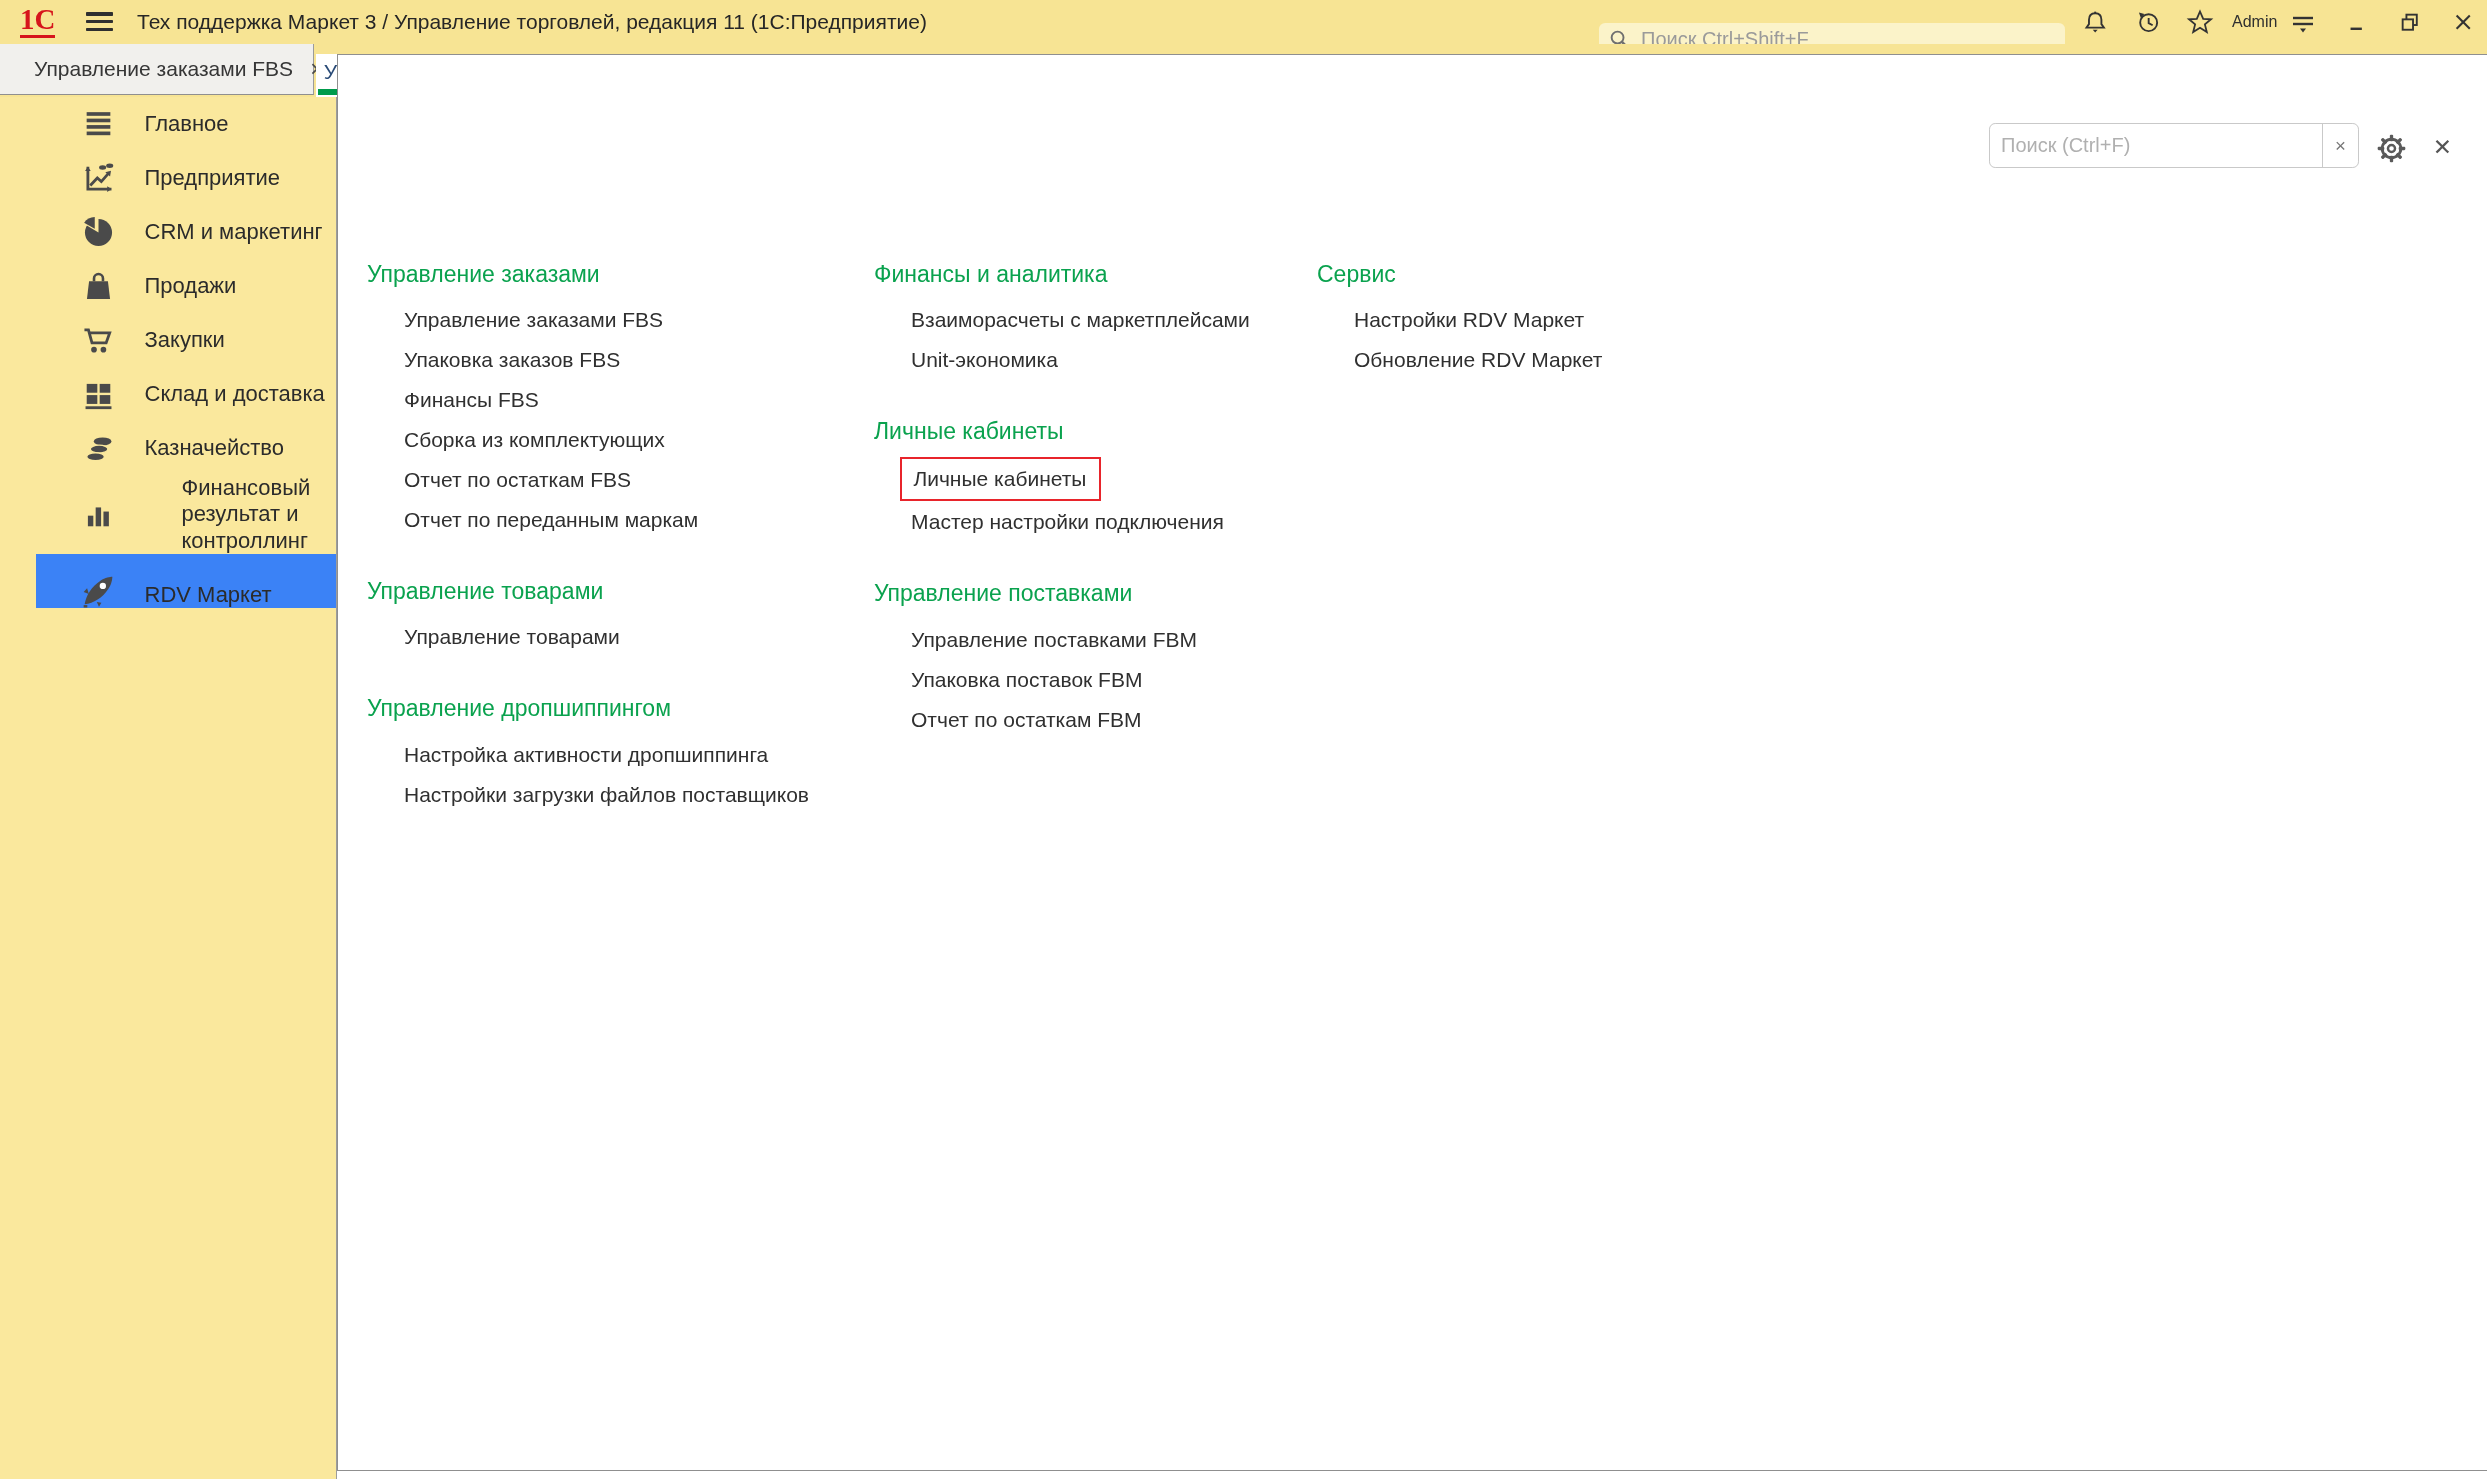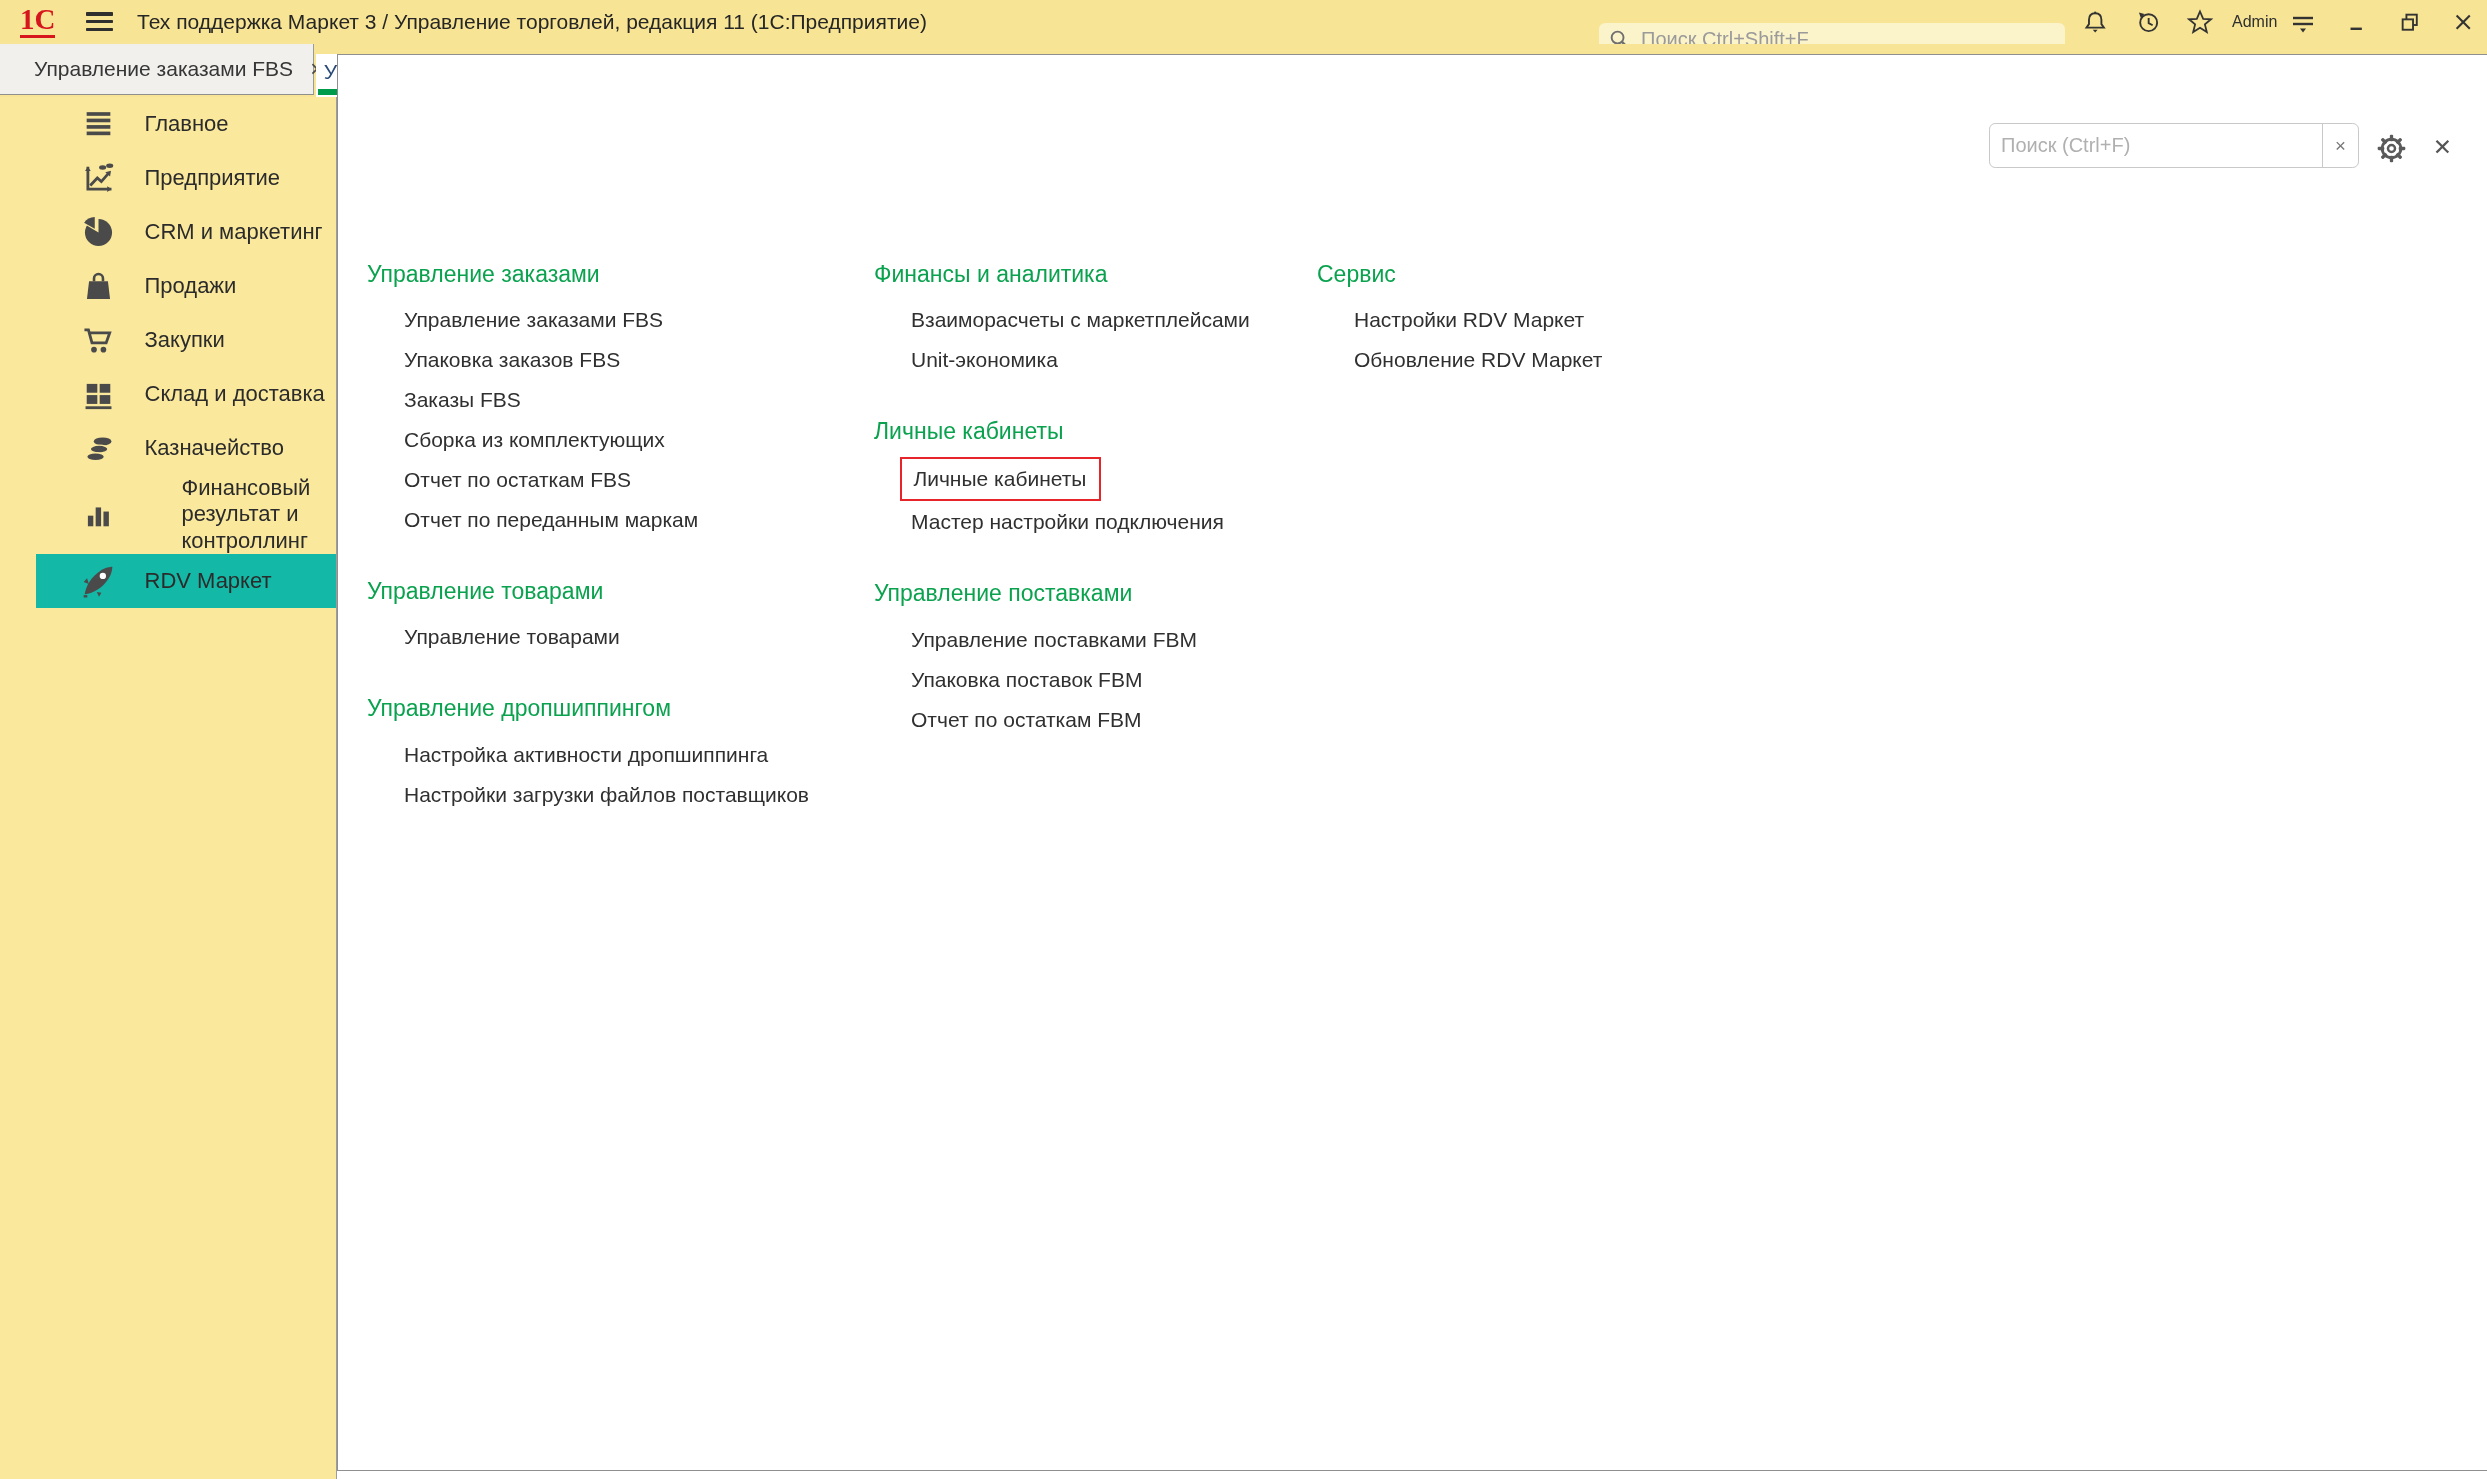--- a/index.html
+++ b/index.html
@@ -37,21 +37,21 @@
   .tab2{position:absolute;left:316px;top:10px;width:124px;height:43px;background:#ffffff;
         overflow:hidden;cursor:pointer;}
   .tab2 .lbl{position:absolute;left:7.8px;top:6.2px;font-size:21px;color:#2A4B77;}
   .tab2 .underline{position:absolute;left:2.3px;bottom:2.3px;width:47px;height:5.4px;background:#009B4B;}
 
   
   .sidebar{position:absolute;left:0;top:97px;width:337px;height:1383px;background:#FAE89D;
            border-right:0.8px solid #9C9C9C;box-sizing:border-box;}
   .side-item{display:flex;align-items:center;min-height:54px;cursor:pointer;margin-left:36px;}
   .side-item.two{min-height:75px;gap:37px;}
-  .side-item.selected{background:#14b8a6;}
+  .side-item.selected{background:#3b82f6;align-items:flex-end;}
   .side-ico{width:34px;height:34px;margin-left:45px;flex:0 0 auto;display:flex;
             align-items:center;justify-content:center;}
   .side-lbl{margin-left:29.5px;font-size:22px;line-height:26.4px;color:#2B2B2B;max-width:237px;}
 
   
   .panel{position:absolute;left:337px;top:54px;width:2151px;height:1417px;background:#ffffff;
          border:1.6px solid #8F8F8F;border-right:none;box-sizing:border-box;}
   .panel-search{position:absolute;left:1651px;top:68px;width:370px;height:45px;
                 border:1.6px solid #C9C9C9;border-radius:6.2px;box-sizing:border-box;background:#fff;}
   .panel-search input{position:absolute;left:0;top:0;width:330px;height:42px;border:none;outline:none;
@@ -294,21 +294,21 @@
     </div>
     <div class="panel-close">✕</div>
 
     <div class="cols">
 
       <div class="col1">
         <div class="msection">
           <div class="mhead">Управление заказами</div>
           <div class="mitem">Управление заказами FBS</div>
           <div class="mitem">Упаковка заказов FBS</div>
-          <div class="mitem">Заказы FBS</div>
+          <div class="mitem">Финансы FBS</div>
           <div class="mitem">Сборка из комплектующих</div>
           <div class="mitem">Отчет по остаткам FBS</div>
           <div class="mitem">Отчет по переданным маркам</div>
         </div>
         <div class="msection">
           <div class="mhead">Управление товарами</div>
           <div class="mitem">Управление товарами</div>
         </div>
         <div class="msection">
           <div class="mhead">Управление дропшиппингом</div>

